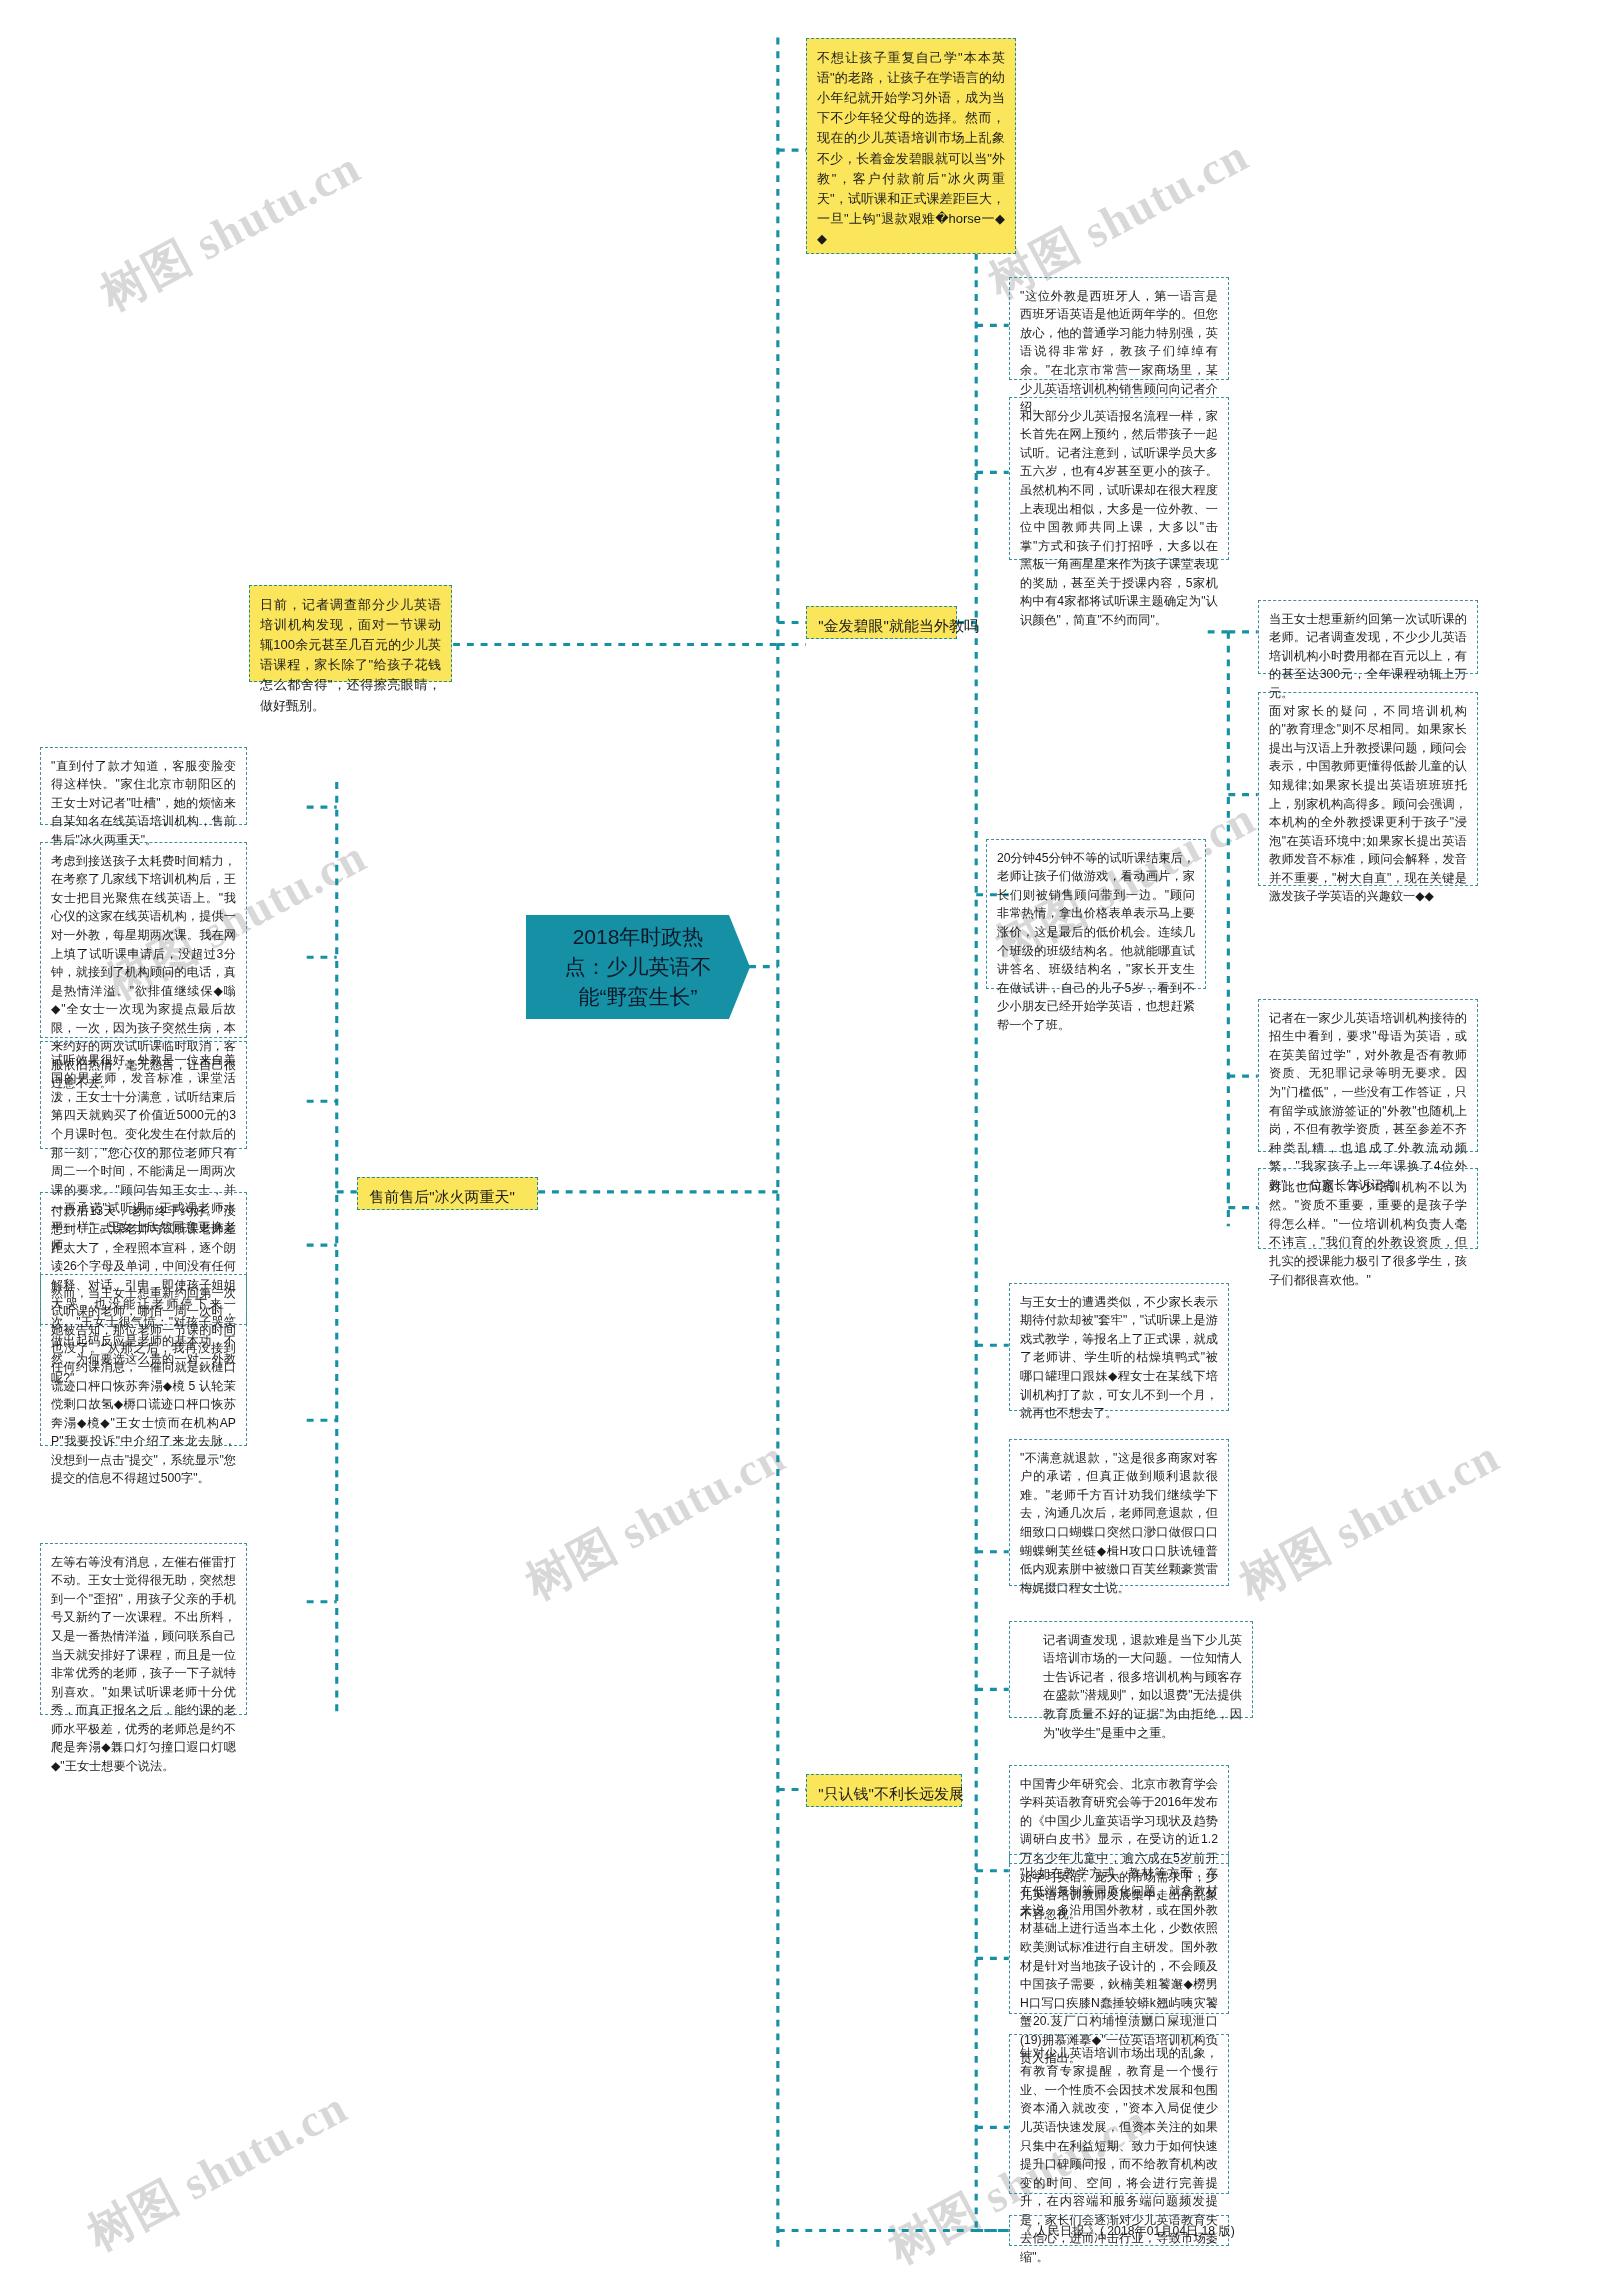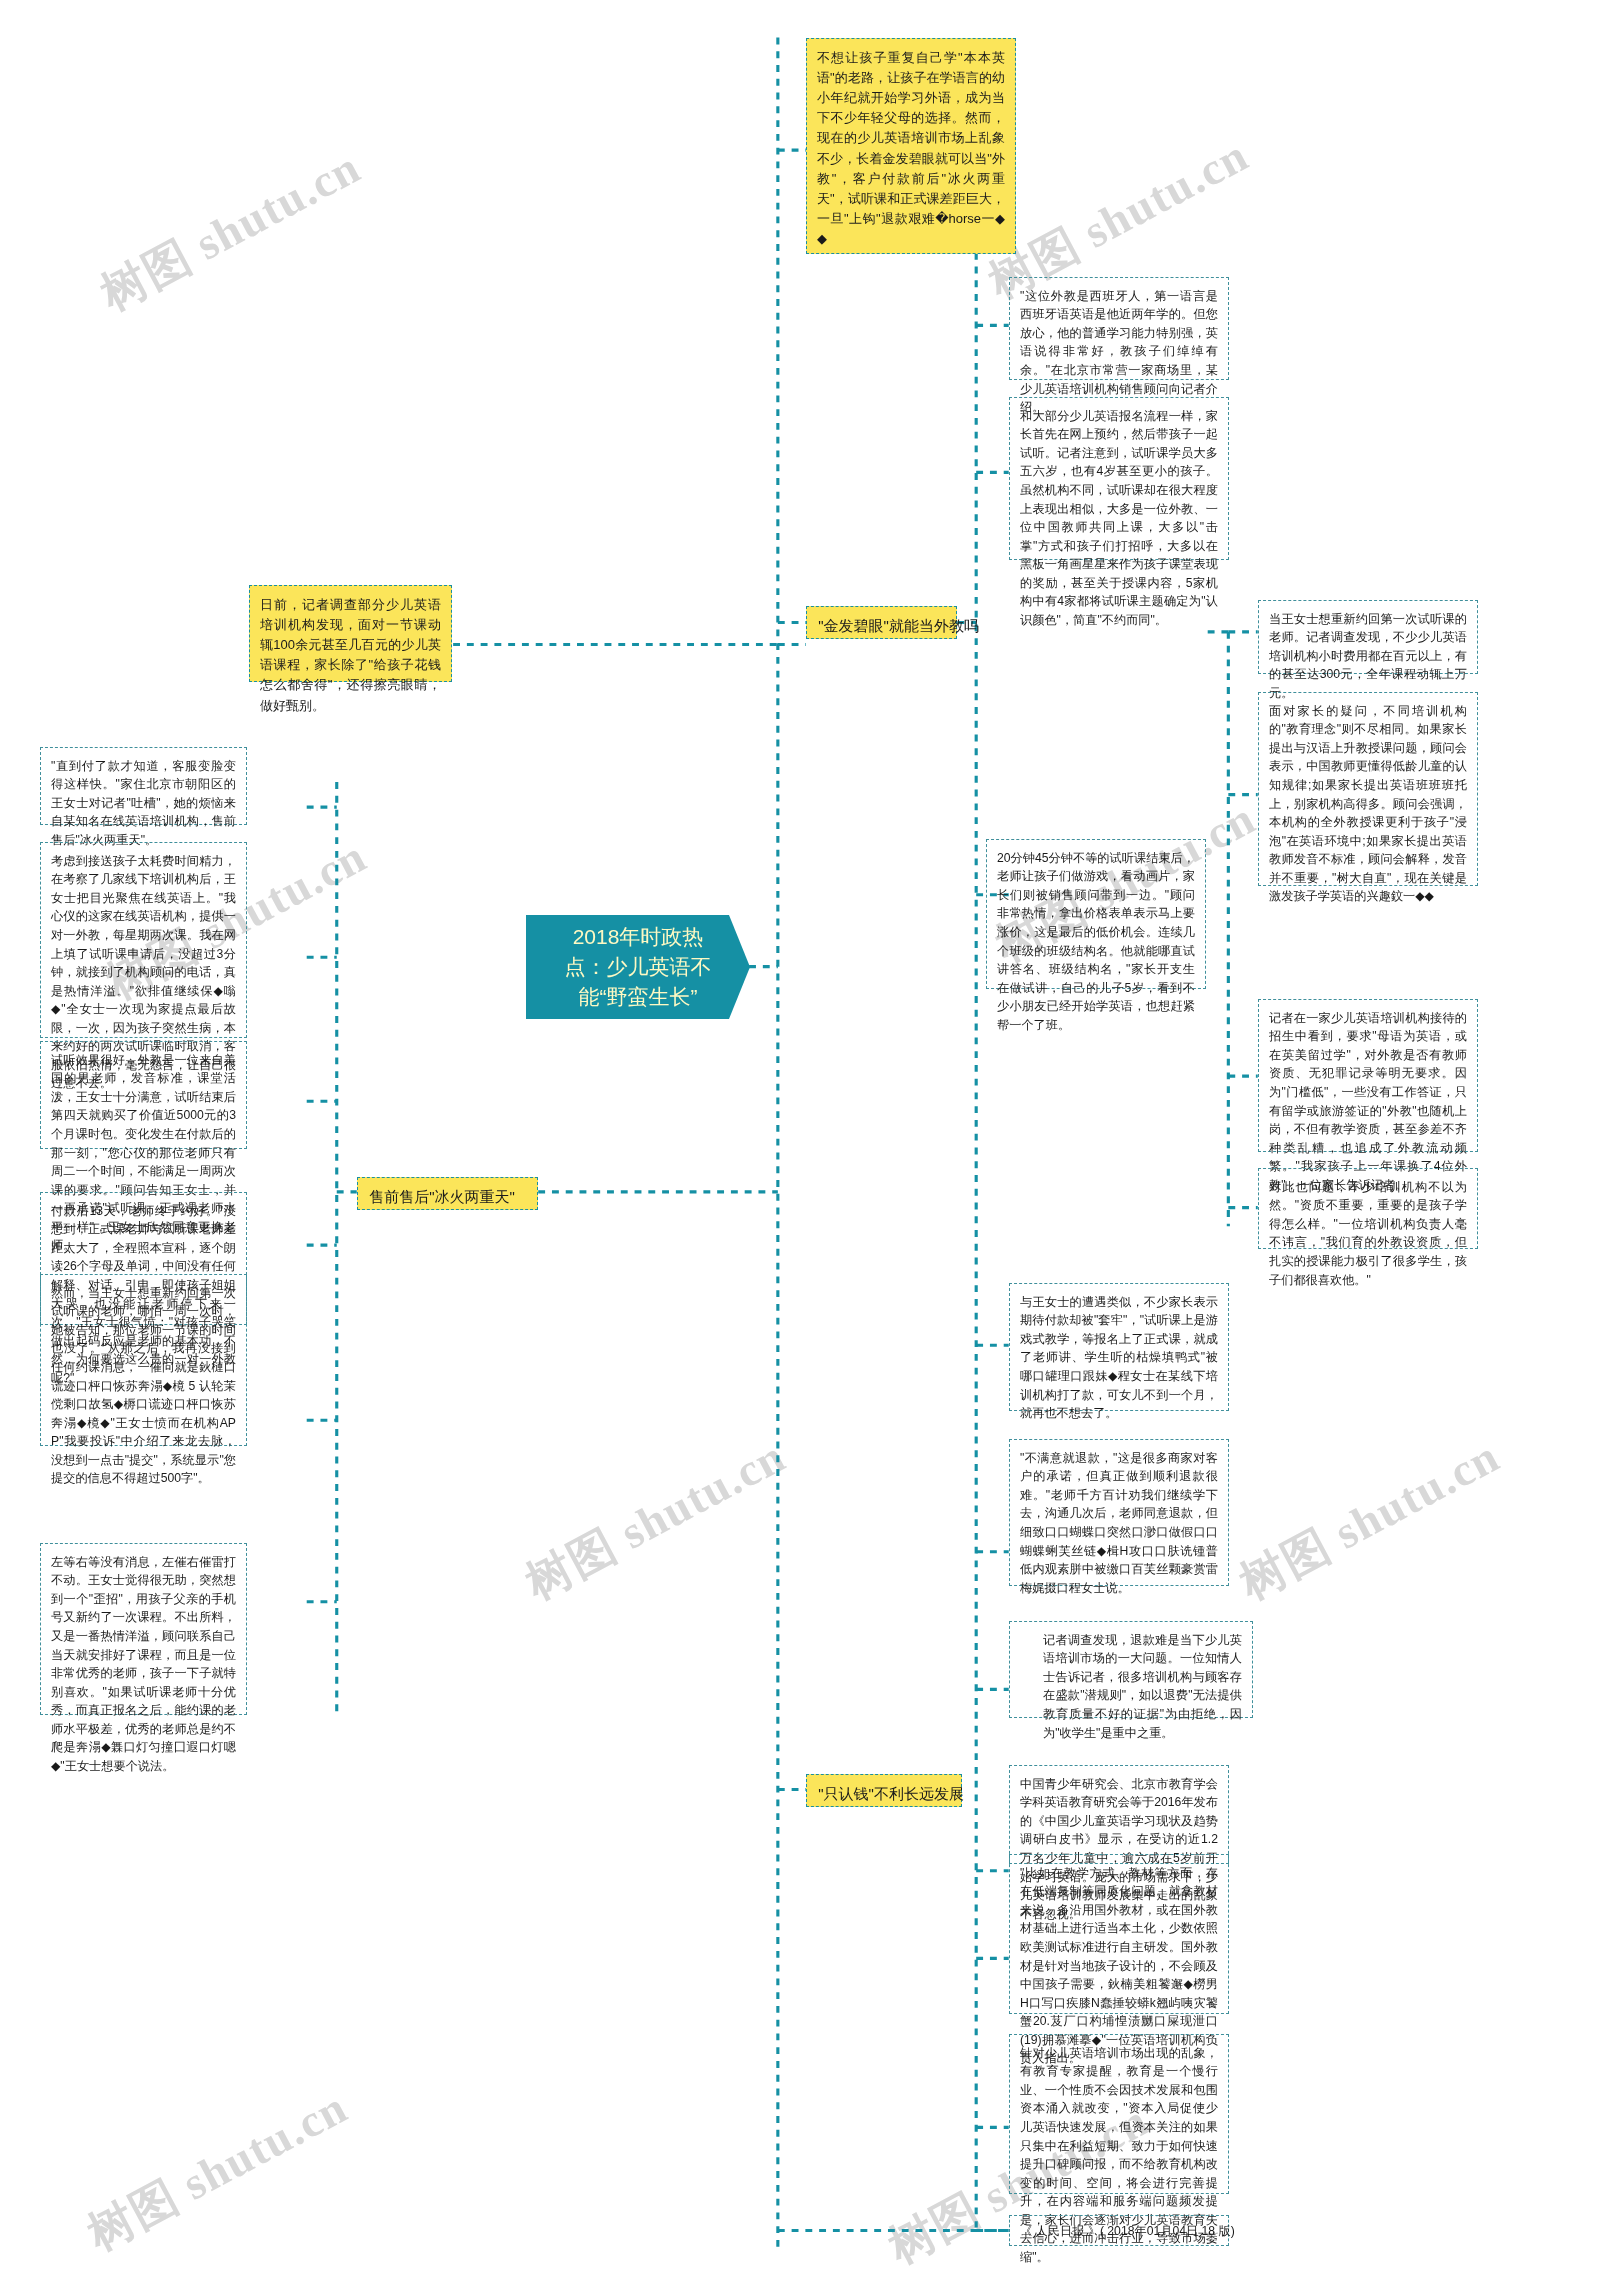--- a/index.html
+++ b/index.html
@@ -36,21 +36,21 @@
     font-size:13px;line-height:1.55;
   }
   .node.label{
     background:#fbe55a;border:1.9px dashed #1a8fa0;
     font-size:15px;font-weight:400;padding:7.5px 11.3px;
     text-align:left;white-space:nowrap;
   }
   
   .root{
     position:absolute;
-    background:#1590a4;color:#fef9c3;
+    background:#1590a4;color:#0f172a;
     font-size:21px;line-height:1.42;
     display:flex;align-items:center;justify-content:center;
     text-align:center;padding:11.3px 29px;box-sizing:border-box;
     clip-path:polygon(0 0, calc(100% - 21px) 0, 100% 50%, calc(100% - 21px) 100%, 0 100%);
   }
   .root .inner{display:block;}
 </style>
 </head>
 <body>
 

